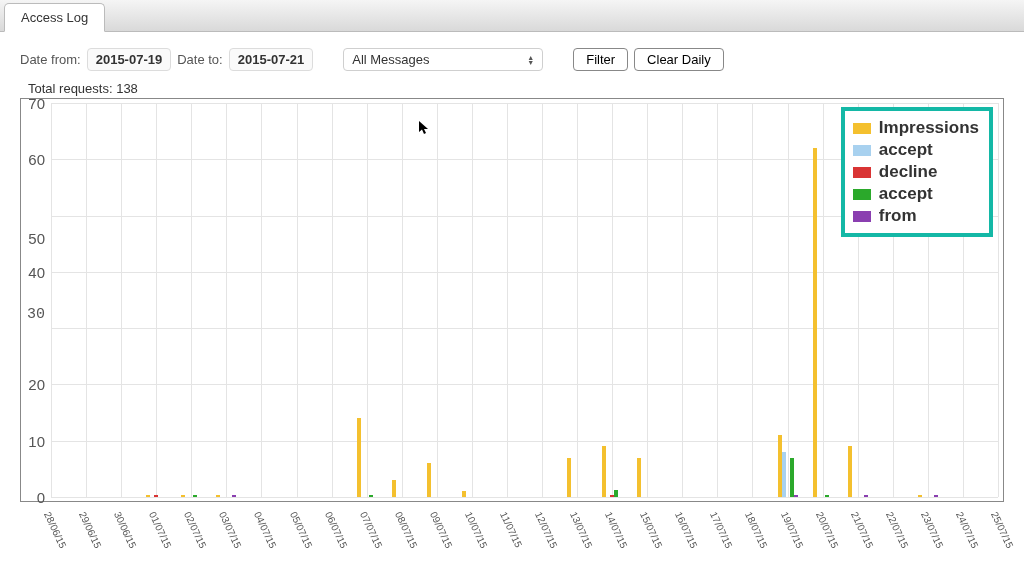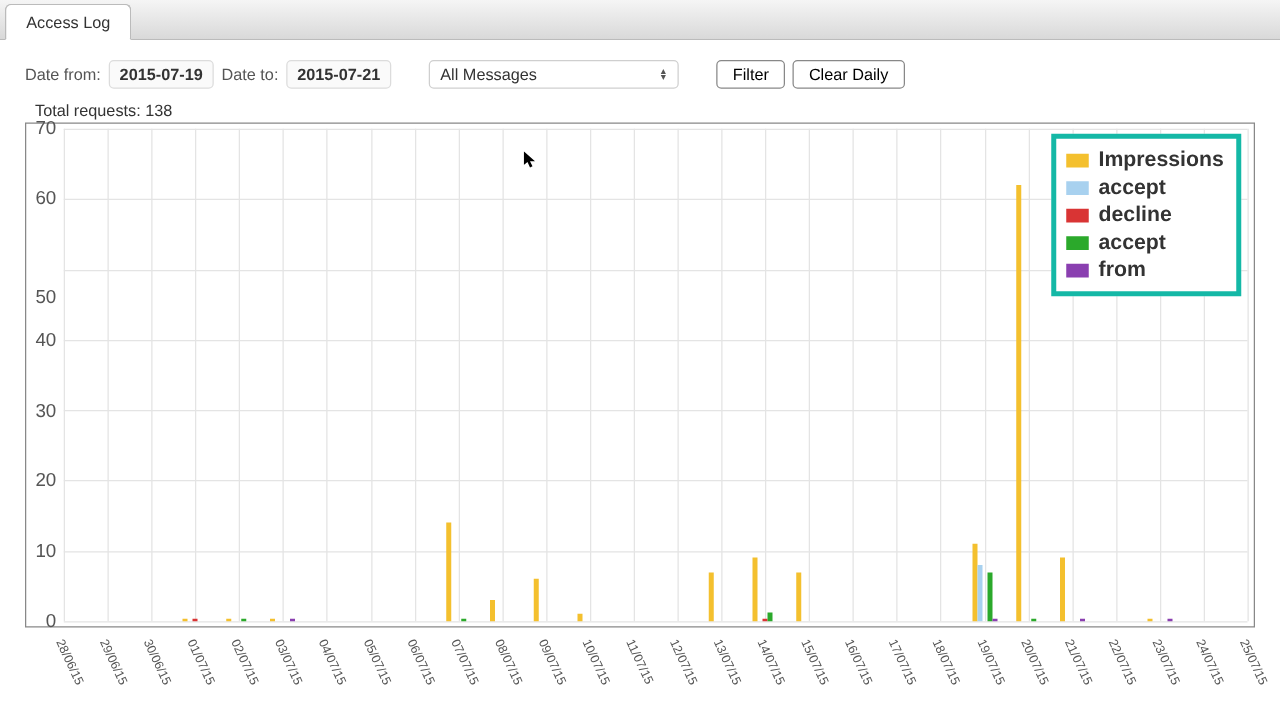--- a/index.html
+++ b/index.html
@@ -241,21 +241,21 @@
       <div class="gridline-h" style="top: 116.571px;"></div>
       <div class="gridline-h" style="top: 172.857px;"></div>
       <div class="gridline-h" style="top: 229.143px;"></div>
       <div class="gridline-h" style="top: 285.429px;"></div>
       <div class="gridline-h" style="top: 341.714px;"></div>
       <div class="gridline-h" style="top: 398px;"></div>
     <div class="y-axis-labels" id="y-axis">
         <div class="y-label" style="top: 398px;">0</div>
         <div class="y-label" style="top: 341.714px;">10</div>
         <div class="y-label" style="top: 285.429px;">20</div>
-        <div class="y-label" style="top: 230px;">30</div>
+        <div class="y-label" style="top: 215px; font-family: Liberation Mono, monospace;">30</div>
         <div class="y-label" style="top: 172.857px;">40</div>
         <div class="y-label" style="top: 116.571px; margin-top: 22px;">50</div>
         <div class="y-label" style="top: 60.2857px;">60</div>
         <div class="y-label" style="top: 4px;">70</div>
       </div>
     <div class="bars" id="bars">
         <div class="bar-group" style="left: -10px;">
           <span class="bar" title="Impressions: 0" style="width: 4px; height: 0px; background: rgb(244, 192, 46);"></span>
           <span class="bar" title="clicks: 0" style="width: 4px; height: 0px; background: rgb(168, 209, 239);"></span>
           <span class="bar" title="decline: 0" style="width: 4px; height: 0px; background: rgb(217, 52, 52);"></span>

